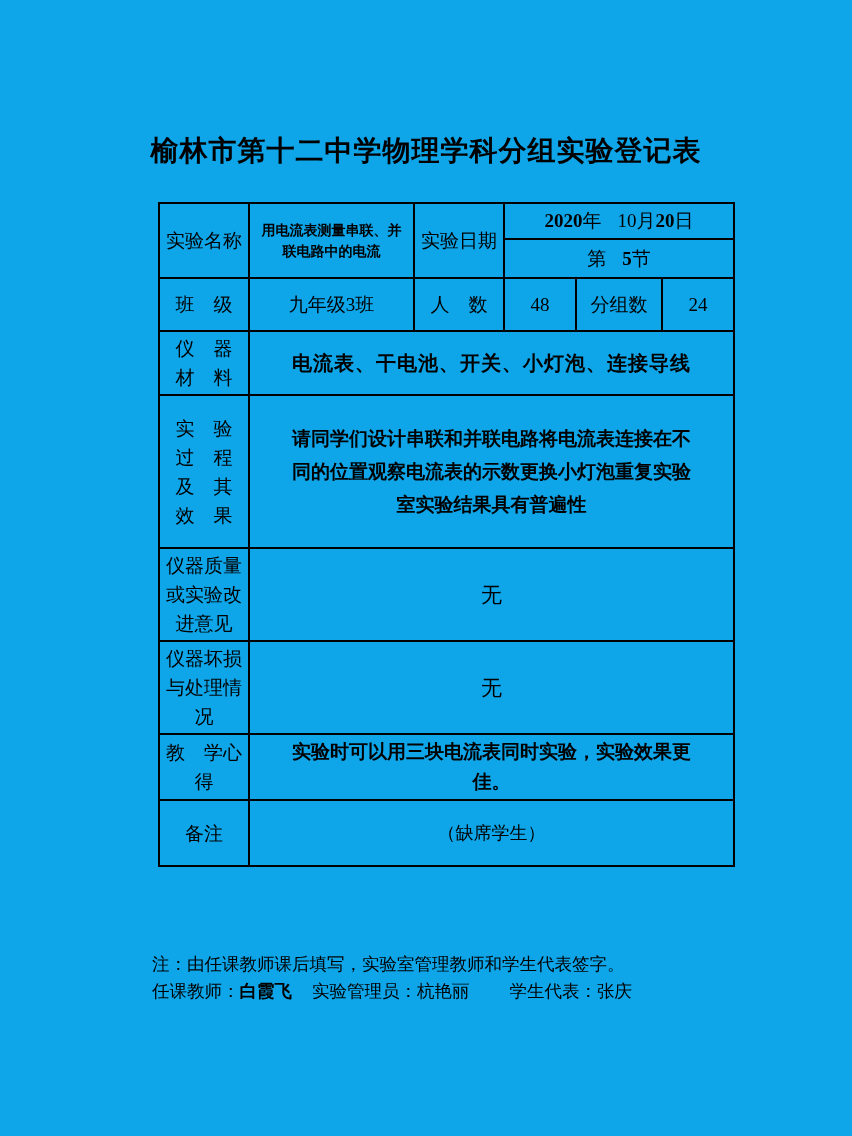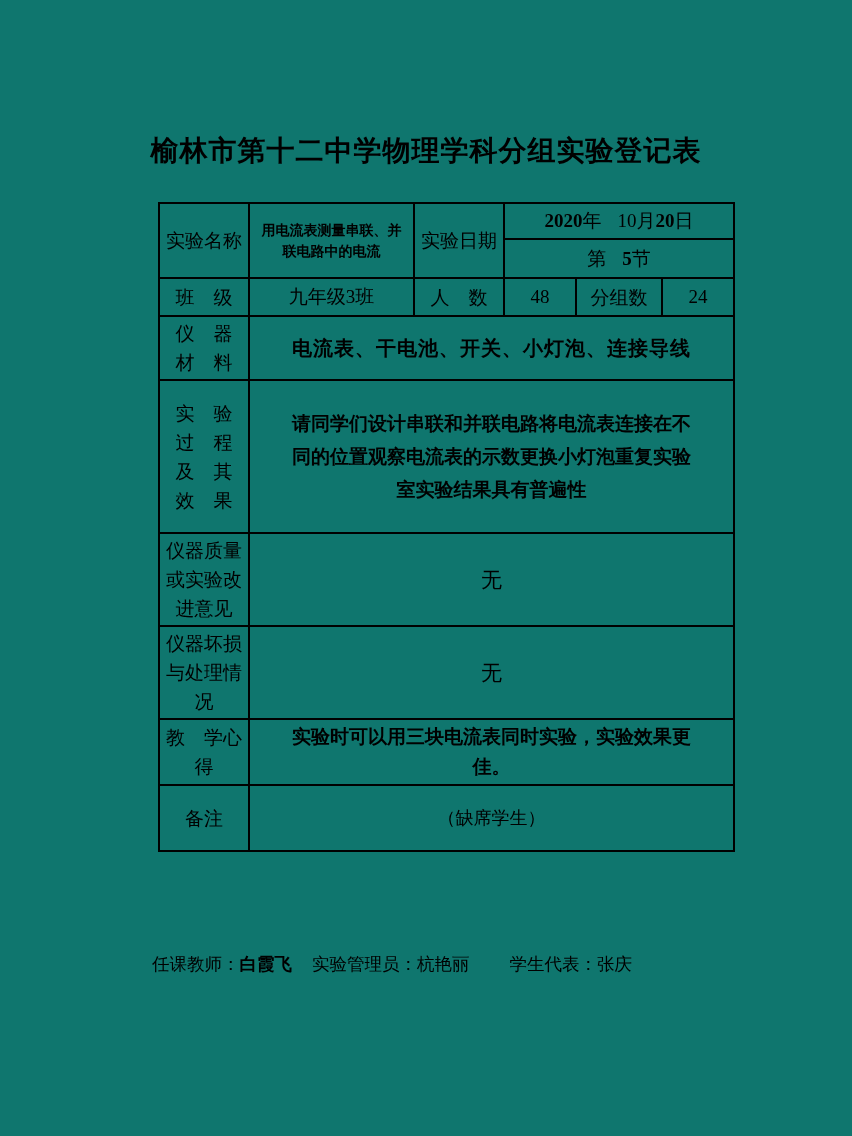--- a/index.html
+++ b/index.html
@@ -4,21 +4,21 @@
 <style>
   html, body {
     margin: 0;
     padding: 0;
     background: #ffffff;
   }
   .page {
     position: relative;
     width: 852px;
     height: 1136px;
-    background: #0f766e;
+    background: #0ea5e9;
     color: #000000;
     font-family: "Liberation Serif", "DejaVu Serif", serif;
     overflow: hidden;
   }
   .doc-title {
     position: absolute;
     top: 132px;
     left: 0;
     width: 100%;
     text-align: center;
@@ -131,21 +131,21 @@
         <td rowspan="2" class="label-cell">实验日期</td>
         <td colspan="3" class="date-line">
           <span class="bold">2020</span><span>年</span><span class="gap"></span><span>10月</span><span class="bold">20</span><span>日</span>
         </td>
       </tr>
       <tr style="height:39px">
         <td colspan="3" class="date-line">
           <span>第</span><span class="gap"></span><span class="bold">5</span><span>节</span>
         </td>
       </tr>
-      <tr style="height:38px">
+      <tr style="height:53px">
         <td class="label-cell">班　级</td>
         <td>九年级3班</td>
         <td class="label-cell">人　数</td>
         <td>48</td>
         <td class="label-cell">分组数</td>
         <td>24</td>
       </tr>
       <tr style="height:58px">
         <td class="label-cell multiline">仪　器
 材　料</td>
@@ -179,18 +179,19 @@
 佳。</td>
       </tr>
       <tr style="height:66px">
         <td class="label-cell">备注</td>
         <td colspan="5" class="remark-content left-content">（缺席学生）</td>
       </tr>
     </tbody>
   </table>
 
   <div class="footer-note">
+    <div>注：由任课教师课后填写，实验室管理教师和学生代表签字。</div>
     <div>
       <span>任课教师：</span><span class="bold">白霞飞</span><span class="sig-gap-sm"></span><span>实验管理员：</span><span>杭艳丽</span><span class="sig-gap-lg"></span><span>学生代表：</span><span>张庆</span>
     </div>
   </div>
 
 </div>
 
 </body></html>

